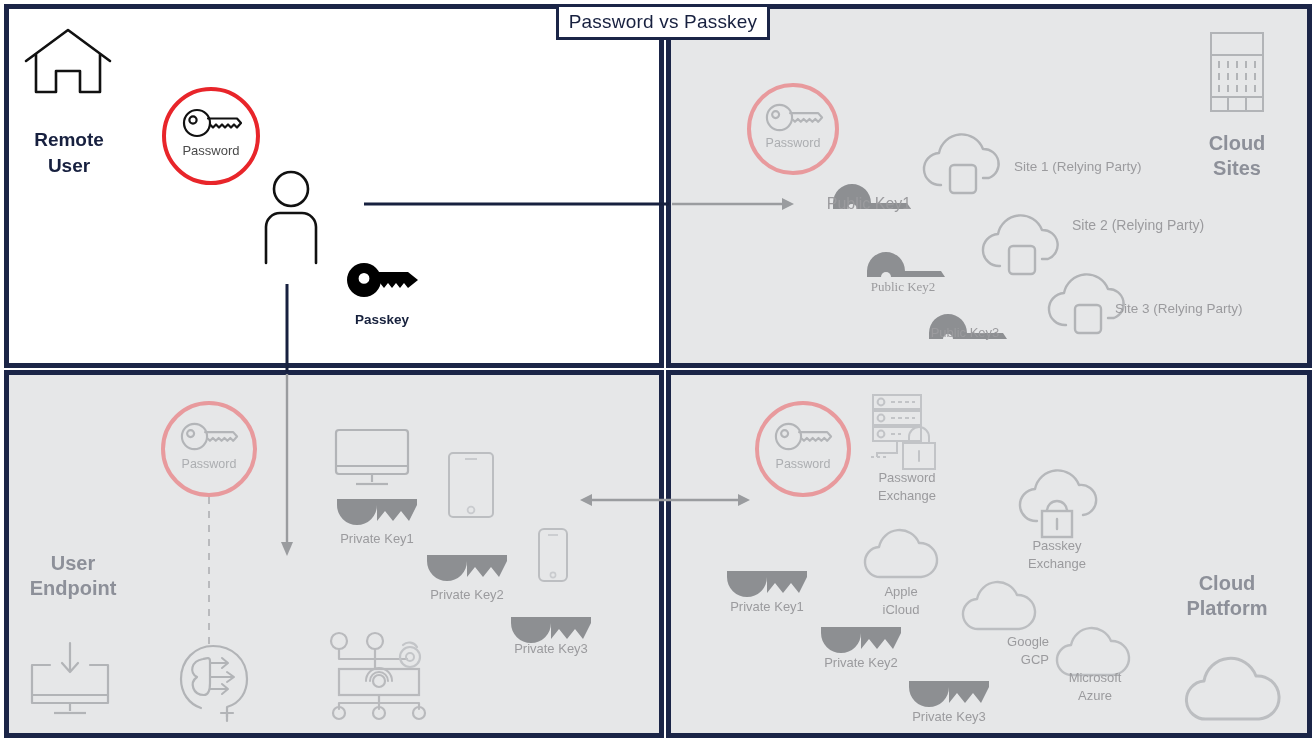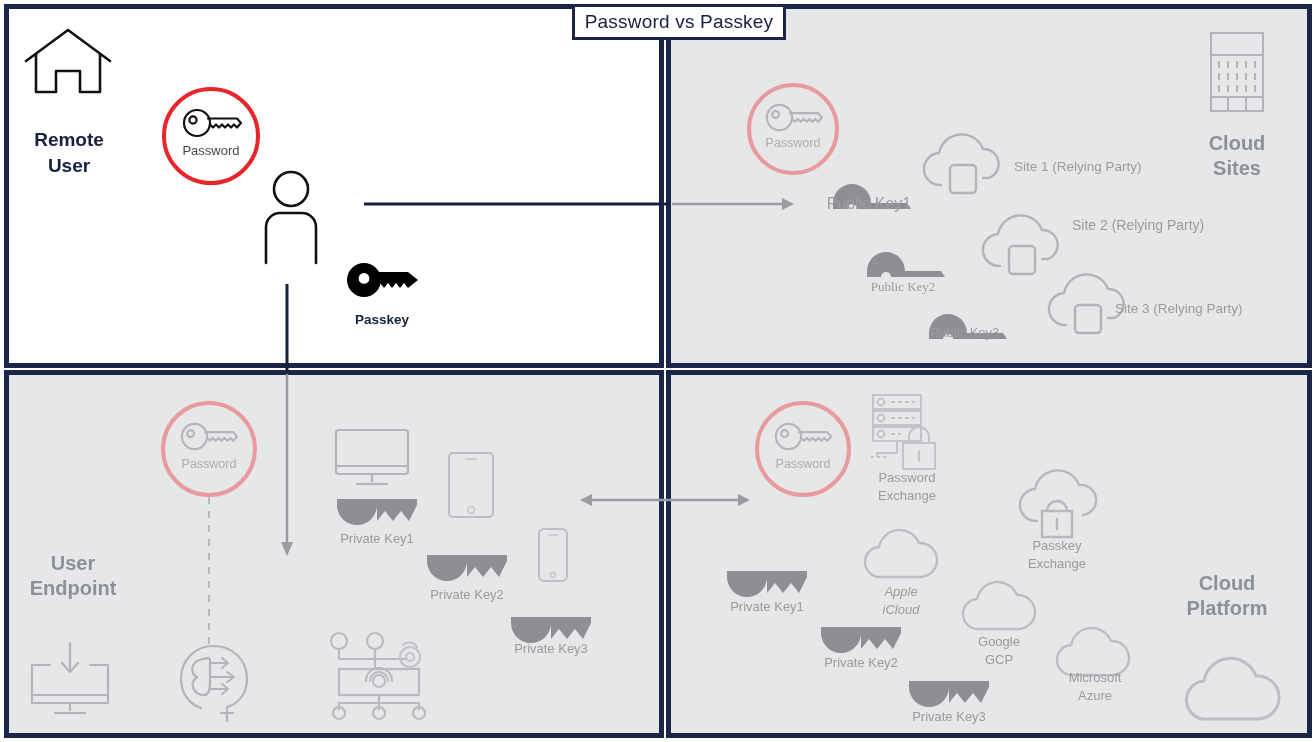--- a/index.html
+++ b/index.html
@@ -9,21 +9,21 @@
   
   .quad{position:absolute;box-sizing:border-box;border:5px solid #1b2547;}
   #q-tl{left:4px;  top:4px;   width:660px; height:364px; background:#ffffff;}
   #q-tr{left:666px;top:4px;   width:646px; height:364px; background:#e6e7e8;}
   #q-bl{left:4px;  top:370px; width:660px; height:368px; background:#e6e7e8;}
   #q-br{left:666px;top:370px; width:646px; height:368px; background:#e6e7e8;}
 
   
   #title-box{position:absolute;left:556px;top:4px;width:214px;height:36px;
     background:#ffffff;border:3px solid #1b2547;box-sizing:border-box;
-    display:flex;align-items:center;justify-content:center;z-index:40;margin-left:16px;}
+    display:flex;align-items:center;justify-content:center;z-index:40;}
   #title-box span{font-size:19px;color:#17203f;letter-spacing:.2px;white-space:nowrap;}
 
   
   .node{position:absolute;}
   .cap{position:absolute;text-align:center;line-height:1.18;white-space:nowrap;}
   .cap.gray{color:#9b9b9e;}
   .cap.navy{color:#17203f;font-weight:bold;}
 
   .zone-label{position:absolute;text-align:center;font-size:20px;font-weight:bold;
     color:#8d9099;line-height:1.25;white-space:nowrap;}
@@ -355,31 +355,31 @@
         <path fill="#8d8f92" d="M0 2 L0 8 a20 20 0 0 0 40 0 L40 8 L40 24 L48 14 L56 24 L64 14 L72 24 L80 8 L80 2 Z"></path>
       </svg>
     </div>
     <div class="cap gray" style="left:218px;top:334px;width:120px;font-size:13px;">Private Key3</div>
 
     <div class="node" style="left:188px;top:150px;">
       <svg width="82" height="56" viewBox="0 0 82 56">
         <path class="ln" stroke="#bcbec1" stroke-width="2.4" d="M22 52 a15 15 0 0 1 -2 -30 a21 21 0 0 1 40 -4 a14 14 0 0 1 2 34 Z"></path>
       </svg>
     </div>
-    <div class="cap gray" style="left:180px;top:208px;width:100px;font-size:13px;line-height:1.35;font-style:italic;">
+    <div class="cap gray" style="left:180px;top:208px;width:100px;font-size:13px;line-height:1.35;">
       <div>Apple</div>
       <div>iCloud</div>
     </div>
 
     <div class="node" style="left:286px;top:202px;">
       <svg width="82" height="56" viewBox="0 0 82 56">
         <path class="ln" stroke="#bcbec1" stroke-width="2.4" d="M22 52 a15 15 0 0 1 -2 -30 a21 21 0 0 1 40 -4 a14 14 0 0 1 2 34 Z"></path>
       </svg>
     </div>
-    <div class="cap gray" style="left:278px;top:258px;width:100px;font-size:13px;line-height:1.35;">
+    <div class="cap gray" style="left:278px;top:258px;width:100px;font-size:13px;line-height:1.35;text-align:right;">
       <div>Google</div>
       <div>GCP</div>
     </div>
 
     <div class="node" style="left:380px;top:248px;">
       <svg width="82" height="56" viewBox="0 0 82 56">
         <path class="ln" stroke="#bcbec1" stroke-width="2.4" d="M22 52 a15 15 0 0 1 -2 -30 a21 21 0 0 1 40 -4 a14 14 0 0 1 2 34 Z"></path>
       </svg>
     </div>
     <div class="cap gray" style="left:372px;top:294px;width:104px;font-size:13px;line-height:1.35;">

